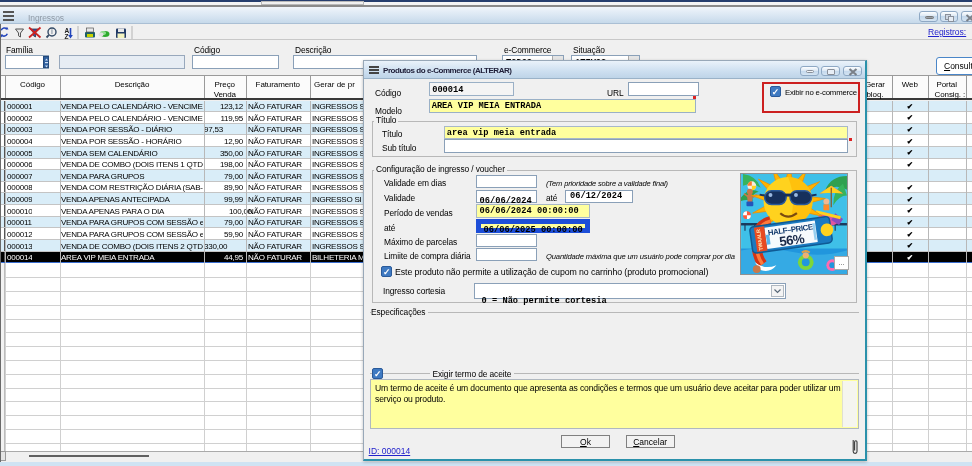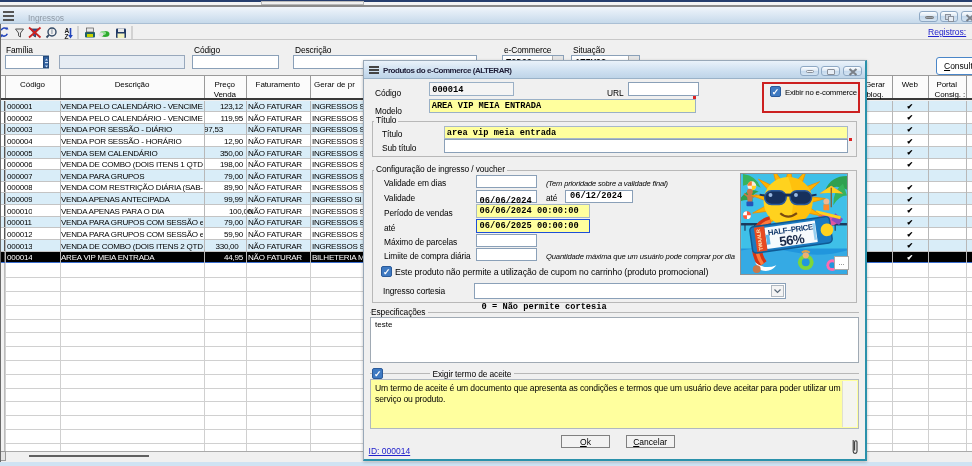--- a/index.html
+++ b/index.html
@@ -226,21 +226,21 @@
 <div style="position:absolute;left:61px;top:1.6px;width:142px;font-size:8.05px;letter-spacing:-0.25px;color:#000000;white-space:nowrap;overflow:hidden;">VENDA PARA GRUPOS COM SESSÃO e</div>
 <div style="position:absolute;left:204px;top:1.6px;width:39px;text-align:right;font-size:8.05px;letter-spacing:-0.25px;color:#000000;white-space:nowrap;overflow:hidden;">59,90</div>
 <div style="position:absolute;left:248px;top:1.6px;font-size:8.05px;letter-spacing:-0.25px;color:#000000;white-space:nowrap;overflow:hidden;">NÃO FATURAR</div>
 <div style="position:absolute;left:312px;top:1.6px;width:54px;font-size:8.05px;letter-spacing:-0.25px;color:#000000;white-space:nowrap;overflow:hidden;">INGRESSOS S</div>
 <div style="position:absolute;left:891.9px;top:1.2px;width:35.8px;text-align:center;font-size:7.5px;font-weight:bold;color:#000000;">✔</div>
 </div>
 <div class="a" style="left:0;top:239.94px;width:972px;height:11.62px;background:#d9edf8;border-bottom:1px solid #c4c4c4;">
 <div style="position:absolute;left:0;top:0;width:5px;height:100%;background:transparent;border-right:1px solid #555;"></div>
 <div style="position:absolute;left:7px;top:1.6px;font-size:8.05px;letter-spacing:-0.25px;color:#000000;white-space:nowrap;overflow:hidden;">000013</div>
 <div style="position:absolute;left:61px;top:1.6px;width:142px;font-size:8.05px;letter-spacing:-0.25px;color:#000000;white-space:nowrap;overflow:hidden;">VENDA DE COMBO (DOIS ITENS 2 QTD</div>
-<div style="position:absolute;left:204px;top:1.6px;width:46px;text-align:center;font-size:8.05px;letter-spacing:-0.25px;color:#000000;white-space:nowrap;overflow:hidden;">330,00</div>
+<div style="position:absolute;left:204px;top:1.6px;width:46px;text-align:left;font-size:8.05px;letter-spacing:-0.25px;color:#000000;white-space:nowrap;overflow:hidden;">330,00</div>
 <div style="position:absolute;left:248px;top:1.6px;font-size:8.05px;letter-spacing:-0.25px;color:#000000;white-space:nowrap;overflow:hidden;">NÃO FATURAR</div>
 <div style="position:absolute;left:312px;top:1.6px;width:54px;font-size:8.05px;letter-spacing:-0.25px;color:#000000;white-space:nowrap;overflow:hidden;">INGRESSOS S</div>
 <div style="position:absolute;left:891.9px;top:1.2px;width:35.8px;text-align:center;font-size:7.5px;font-weight:bold;color:#000000;">✔</div>
 </div>
 <div class="a" style="left:0;top:251.56px;width:972px;height:11.62px;background:#000000;border-bottom:1px solid #3a6ed0;">
 <div style="position:absolute;left:0;top:0;width:5px;height:100%;background:#000;border-right:1px solid #555;"></div>
 <div style="position:absolute;left:7px;top:1.6px;font-size:8.05px;letter-spacing:-0.25px;color:#ffffff;white-space:nowrap;overflow:hidden;">000014</div>
 <div style="position:absolute;left:61px;top:1.6px;width:142px;font-size:8.05px;letter-spacing:-0.25px;color:#ffffff;white-space:nowrap;overflow:hidden;">AREA VIP MEIA ENTRADA</div>
 <div style="position:absolute;left:204px;top:1.6px;width:39px;text-align:right;font-size:8.05px;letter-spacing:-0.25px;color:#ffffff;white-space:nowrap;overflow:hidden;">44,95</div>
 <div style="position:absolute;left:248px;top:1.6px;font-size:8.05px;letter-spacing:-0.25px;color:#ffffff;white-space:nowrap;overflow:hidden;">NÃO FATURAR</div>
@@ -333,33 +333,33 @@
     </div>
 <div class="a lbl" style="left:182px;top:131.5px;">até</div>
 <div class="a fld" style="left:201px;top:128.5px;width:68px;height:13px;">
       <span class="mono" style="position:absolute;left:4px;top:0.8px;">06/12/2024</span>
     </div>
 <div class="a lbl" style="left:20px;top:146.5px;">Período de vendas</div>
 <div class="a ylw" style="left:111.6px;top:143px;width:114px;height:13.5px;border:1px solid #a8b8c8;">
       <span class="mono" style="position:absolute;left:3px;top:1px;white-space:nowrap;">06/06/2024 00:00:00</span>
     </div>
 <div class="a lbl" style="left:20px;top:161.5px;">até</div>
-<div class="a ylw" style="left:111.6px;top:158px;width:114px;height:13.5px;border:1px solid #1d4ed8;">
+<div class="a ylw" style="left:111.6px;top:158px;width:114px;height:13.5px;border:5px solid #1d4ed8;">
       <span class="mono" style="position:absolute;left:3px;top:1px;white-space:nowrap;">06/06/2025 00:00:00</span>
     </div>
 <div class="a lbl" style="left:20px;top:175.5px;">Máximo de parcelas</div>
 <div class="a fld" style="left:111.6px;top:172.5px;width:61px;height:13px;"></div>
 <div class="a lbl" style="left:20px;top:190.0px;">Limiite de compra diária</div>
 <div class="a fld" style="left:111.6px;top:186.5px;width:61px;height:13px;"></div>
 <div class="a it" style="left:182px;top:190.5px;font-size:7.6px;">Quantidade máxima que um usuário pode comprar por dia</div>
 <div class="a chk" style="left:17.3px;top:204.5px;">✓</div>
 <div class="a lbl" style="left:31px;top:206px;font-size:8.8px;letter-spacing:-0.1px;">Este produto não permite a utilização de cupom no carrinho (produto promocional)</div>
 <div class="a lbl" style="left:19px;top:224.5px;">Ingresso cortesia</div>
 <div class="a fld" style="left:109.6px;top:221.5px;width:312px;height:16px;">
-      <span class="mono" style="position:absolute;left:7px;top:18px;">0 = Não permite cortesia</span>
+      <span class="mono" style="position:absolute;left:7px;top:12px;">0 = Não permite cortesia</span>
       <span style="position:absolute;right:1px;top:1px;width:13px;height:12px;background:#f4f4f4;border:1px solid #b0b8c0;">
         <svg width="11" height="10" viewBox="0 0 11 10" style="position:absolute;left:0;top:0;">
           <path d="M2.5,3.5 L5.5,6.5 L8.5,3.5" fill="none" stroke="#586878" stroke-width="1.2"></path>
         </svg>
       </span>
     </div>
 <svg class="a" style="left:376px;top:111.7px;border:1px solid #909090;" width="108" height="102" viewBox="0 0 108 102">
 <rect width="108" height="102" fill="#3fc0e8"></rect>
 <rect y="76" width="108" height="26" fill="#2196dd"></rect>
 <path d="M0,78 q25,-5 50,1 q30,7 58,-1 v26 h-108 z" fill="#35aae4"></path>
@@ -440,23 +440,20 @@
 <text x="20.5" y="73" font-size="5.5" font-family="Liberation Sans" font-weight="bold" fill="#ffe0b0" transform="rotate(-90 20.5 73)" letter-spacing="-0.3">TWAALR</text>
 <text x="51" y="59" font-size="8" text-anchor="middle" font-family="Liberation Sans" font-weight="bold" fill="#123a6e" letter-spacing="-0.4">HALF–PRICE</text>
 <text x="51" y="71.5" font-size="13.5" text-anchor="middle" font-family="Liberation Sans" font-weight="bold" fill="#1a2a4a" letter-spacing="-0.5">56%</text>
 <rect x="25.5" y="58" width="3.5" height="10" fill="#5ab4e8"></rect>
 <rect x="74" y="53" width="2.5" height="17" fill="#5ab4e8" opacity="0.6"></rect>
 </g>
 </svg>
 <div class="a" style="left:470px;top:195px;width:15px;height:14px;background:#fff;border:1px solid #aaa;font-size:8px;text-align:center;line-height:12px;color:#555;">...</div>
 <div class="a" style="left:6px;top:250.7px;width:489px;height:1px;background:#b8b8b8;"></div>
 <div class="a lbl" style="left:7px;top:245.5px;background:#f0f0f0;padding-right:3px;">Especificações</div>
-<div class="a fld" style="left:6px;top:255.5px;width:489px;height:46.5px;border-color:#a0aab4;">
-      <span style="position:absolute;left:4px;top:2px;font-size:8px;">teste</span>
-    </div>
 <div class="a" style="left:6px;top:311.5px;width:489px;height:1px;background:#b8b8b8;"></div>
 <div class="a chk" style="left:8.4px;top:306.5px;">✓</div>
 <div class="a lbl" style="left:21.5px;top:307.5px;background:#f0f0f0;padding:0 3px;margin-left:44px;">Exigir termo de aceite</div>
 <div class="a ylw" style="left:6px;top:317.5px;width:489px;height:50px;border:1px solid #b0b8c0;">
       <div style="position:absolute;left:4px;top:3px;font-size:8.6px;letter-spacing:-0.15px;line-height:11.8px;white-space:nowrap;">Um termo de aceite é um documento que apresenta as condições e termos que um usuário deve aceitar para poder utilizar um<br>serviço ou produto.</div>
       <div style="position:absolute;right:1px;top:1px;width:15px;height:46px;background:#f5f5ef;border-left:1px solid #e0e0d0;"></div>
     </div>
 <div class="a" style="left:197px;top:373.5px;width:49px;height:13.5px;background:#f2f2f2;border:1px solid #808080;text-align:center;line-height:12px;font-size:8.5px;"><u>O</u>k</div>
 <div class="a" style="left:261.7px;top:373.5px;width:49px;height:13.5px;background:#f2f2f2;border:1px solid #808080;text-align:center;line-height:12px;font-size:8.5px;"><u>C</u>ancelar</div>
 <div class="a" style="left:4.6px;top:384.5px;font-size:8.5px;color:#2222cc;text-decoration:underline;">ID: 000014</div>

